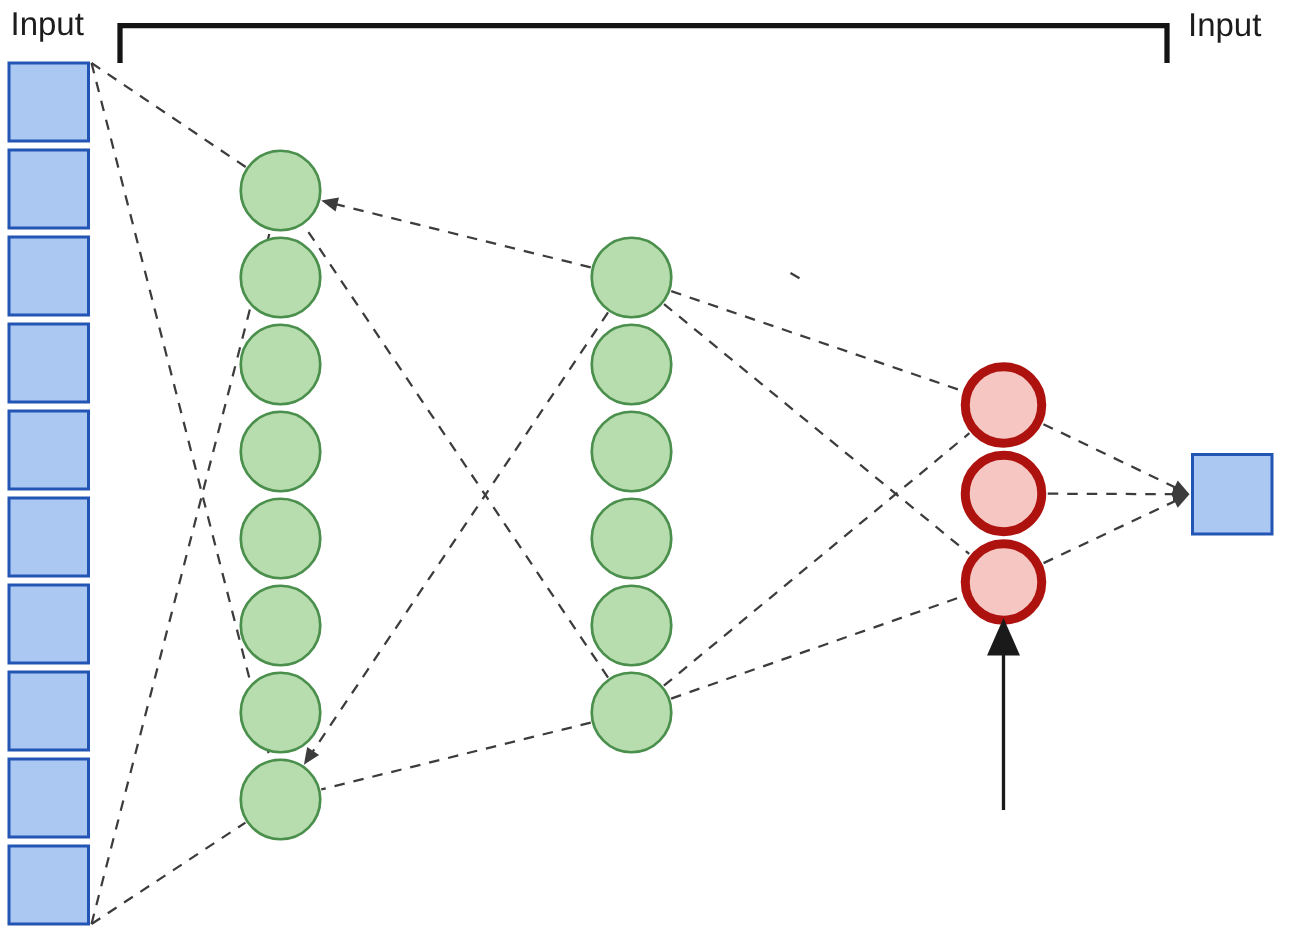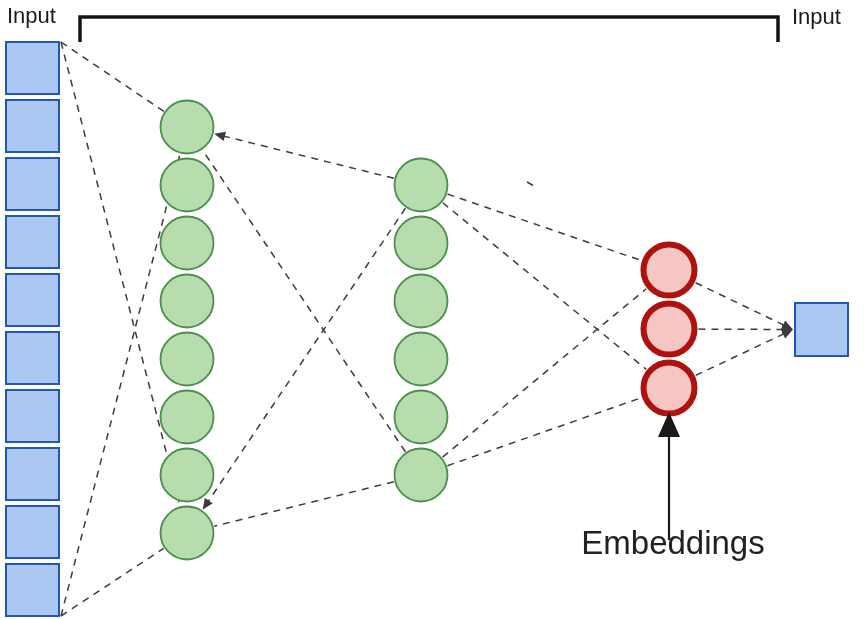--- a/index.html
+++ b/index.html
@@ -91,14 +91,13 @@
       <line x1="669" y1="540" x2="669" y2="434" stroke="#1a1a1a" stroke-width="2.2"></line>
       <path d="M669,412 L658,437 L680,437 Z" fill="#1a1a1a"></path>
       <line x1="527" y1="182" x2="533" y2="185.5" stroke="#3c3c3c" stroke-width="1.5"></line>
     </svg>
 
   <div class="lbl lbl-input">Input</div>
 
 
   <div class="lbl lbl-output">Input</div>
 
-  <div class="lbl lbl-embeddings">Embeddings</div>
 </div>
 
 </body></html>

